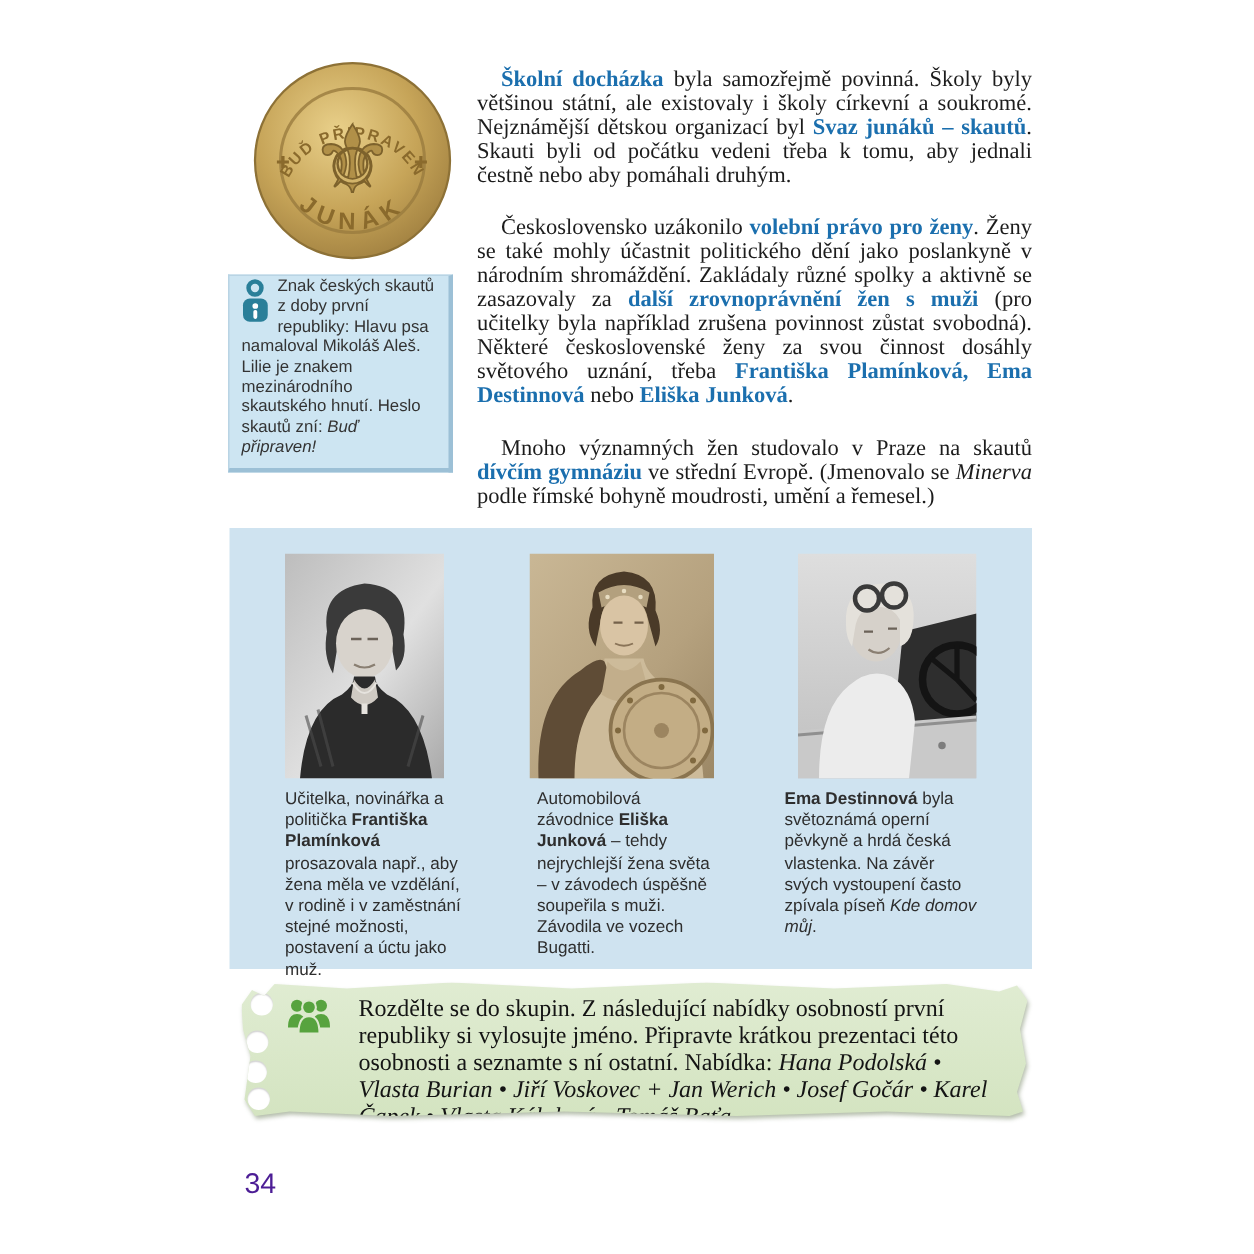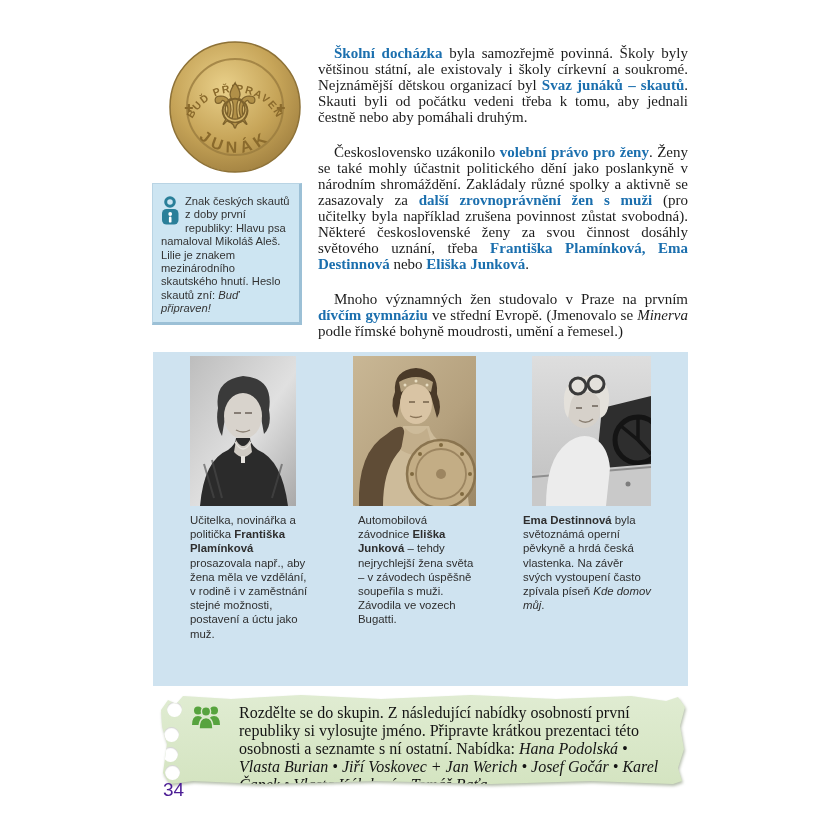--- a/index.html
+++ b/index.html
@@ -18,35 +18,35 @@
   .page{position:relative;width:836px;height:836px;background:#fff;overflow:hidden;
         font-family:"Liberation Serif",serif;color:var(--ink)}
   .content{position:absolute;left:152px;top:40px;width:536px}
 
   
   .leftcol{float:left;width:166px;height:292px}
   .medal-wrap{width:134px;height:134px;margin:0 auto}
   .infobox{width:150px;margin:9px auto 0 0;background:var(--note-blue);
            border:1px solid #b9d4e4;border-right:3px solid var(--note-border);
            border-bottom:3px solid var(--note-border);
-           padding:11px 8px 6px 8px;font-family:"Liberation Sans",sans-serif;
+           padding:1px 8px 6px 8px;font-family:"Liberation Sans",sans-serif;
            font-size:11.2px;line-height:13.4px;color:#333}
   .infobox .note-icon{float:left;width:19px;height:29px;margin:1px 5px 1px 0}
 
   
   .para{font-size:15px;line-height:16px;text-align:justify;text-indent:16px;color:var(--ink)}
   .para + .para{margin-top:19px}
   .para:first-of-type{margin-top:5px}
   .r-blue{color:var(--blue);font-weight:bold}
   .r-i{font-style:italic}
   .r-b{font-weight:bold}
 
   
-  .photo-panel{clear:both;margin-left:1px;margin-top:13px;width:535px;height:334px;
-               background:var(--panel-blue);padding:4px 37px 0 37px}
+  .photo-panel{clear:both;margin-left:1px;margin-top:13px;width:535px;height:294px;
+               background:var(--panel-blue);padding:17px 37px 0 37px}
   .photos{display:flex;justify-content:space-between}
   .photo{height:150px;display:block}
   .photo-1{width:106px}.photo-2{width:123px}.photo-3{width:119px}
   .captions{display:flex;justify-content:space-between;margin-top:7px}
   .caption{font-family:"Liberation Sans",sans-serif;font-size:11.4px;line-height:14.2px;color:#2e2e2e}
   .caption-1{width:124px}.caption-2{width:128px}.caption-3{width:121px}
 
   
   .task-wrap{margin-top:8px;filter:drop-shadow(1.5px 2px 1.5px rgba(90,110,70,.45))}
   .task-paper{position:relative;margin-left:9px;width:524px;height:90px;
@@ -102,21 +102,21 @@
           <rect x="1" y="13" width="16.5" height="15.5" rx="4.5" fill="#2a7f99"></rect>
           <circle cx="9.2" cy="18" r="1.9" fill="#fff"></circle>
           <rect x="7.9" y="20.6" width="2.6" height="6" rx="1.2" fill="#fff"></rect>
         </svg>
         <span><span>Znak českých skautů z doby první republiky: Hlavu psa namaloval Mikoláš Aleš. Lilie je znakem mezinárodního skautského hnutí. Heslo skautů zní: </span><span class="r-i">Buď připraven!</span></span>
       </div>
     </div>
 
     <p class="para"><span class="r-blue">Školní docházka</span><span> byla samozřejmě povinná. Školy byly většinou státní, ale existovaly i školy církevní a soukromé. Nejznámější dětskou organizací byl </span><span class="r-blue">Svaz junáků – skautů</span><span>. Skauti byli od počátku vedeni třeba k tomu, aby jednali čestně nebo aby pomáhali druhým.</span></p>
     <p class="para"><span>Československo uzákonilo </span><span class="r-blue">volební právo pro ženy</span><span>. Ženy se také mohly účastnit politického dění jako poslankyně v národním shromáždění. Zakládaly různé spolky a aktivně se zasazovaly za </span><span class="r-blue">další zrovnoprávnění žen s muži</span><span> (pro učitelky byla například zrušena povinnost zůstat svobodná). Některé československé ženy za svou činnost dosáhly světového uznání, třeba </span><span class="r-blue">Františka Plamínková, Ema Destinnová</span><span> nebo </span><span class="r-blue">Eliška Junková</span><span>.</span></p>
-    <p class="para"><span>Mnoho významných žen studovalo v Praze na prvním </span><span class="r-blue">dívčím gymnáziu</span><span> ve střední Evropě. (Jmenovalo se </span><span class="r-i">Minerva</span><span> podle římské bohyně moudrosti, umění a řemesel.)</span></p>
+    <p class="para"><span>Mnoho významných žen studovalo v Praze na skautů </span><span class="r-blue">dívčím gymnáziu</span><span> ve střední Evropě. (Jmenovalo se </span><span class="r-i">Minerva</span><span> podle římské bohyně moudrosti, umění a řemesel.)</span></p>
 
     <div class="photo-panel">
       <div class="photos">
 
         <svg class="photo photo-1" viewBox="0 0 106 150" preserveAspectRatio="none">
           <defs>
             <linearGradient id="bg1" x1="0" y1="0" x2="1" y2="1">
               <stop offset="0%" stop-color="#bdbdbd"></stop>
                 <stop offset="55%" stop-color="#e0e0e0"></stop>
               <stop offset="100%" stop-color="#a9a9a9"></stop>

